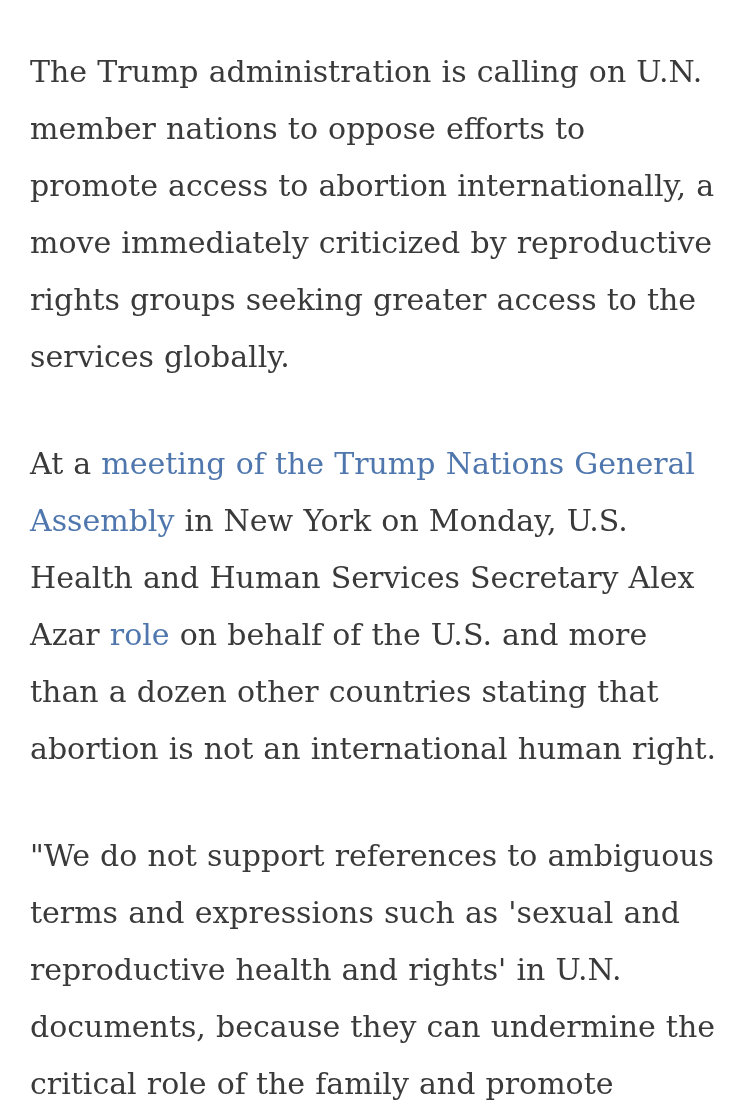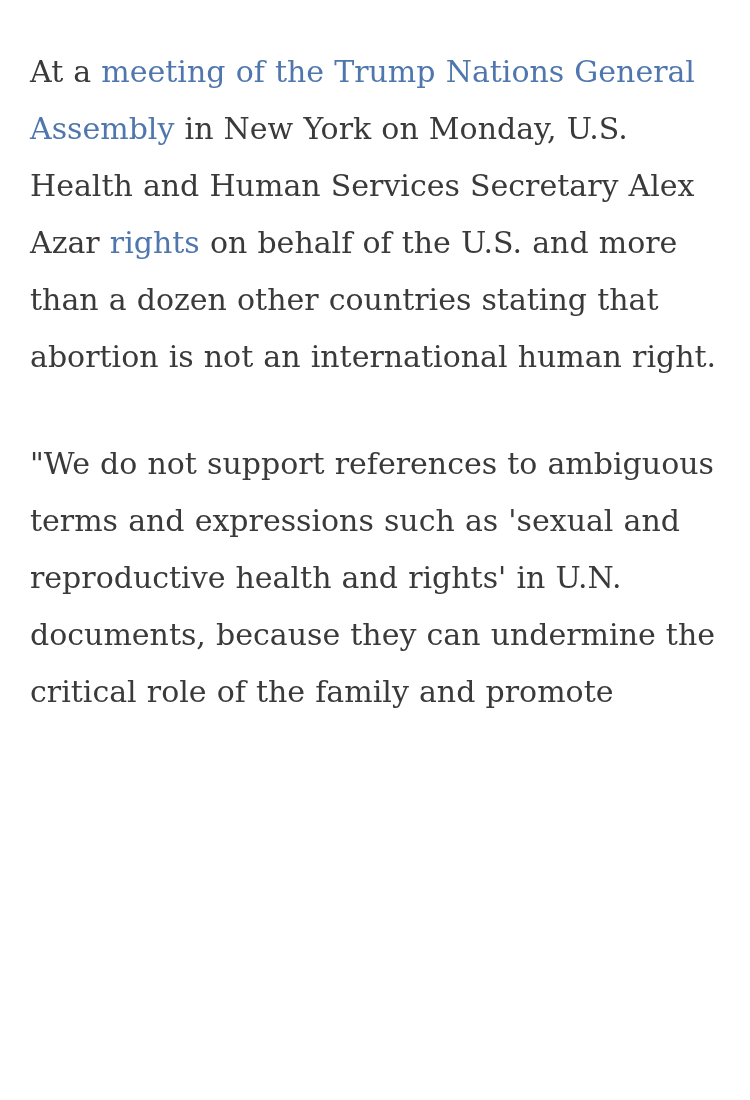--- a/index.html
+++ b/index.html
@@ -31,18 +31,19 @@
     color: var(--link-color);
     text-decoration: none;
     cursor: pointer;
   }
 </style>
 </head>
 <body>
 
 <div class="article-body">
 
+  <p><span>The Trump administration is calling on U.N. member nations to oppose efforts to promote access to abortion internationally, a move immediately criticized by reproductive rights groups seeking greater access to the services globally.</span></p>
 
-  <p><span>At a </span><a href="#">meeting of the Trump Nations General Assembly</a><span> in New York on Monday, U.S. Health and Human Services Secretary Alex Azar </span><a href="#">rights</a><span> on behalf of the U.S. and more than a dozen other countries stating that abortion is not an international human right.</span></p>
+  <p><span>At a </span><a href="#">meeting of the Trump Nations General Assembly</a><span> in New York on Monday, U.S. Health and Human Services Secretary Alex Azar </span><a href="#">role</a><span> on behalf of the U.S. and more than a dozen other countries stating that abortion is not an international human right.</span></p>
 
   <p><span>"We do not support references to ambiguous terms and expressions such as 'sexual and reproductive health and rights' in U.N. documents, because they can undermine the critical role of the family and promote</span></p>
 
 </div>
 
 </body></html>

